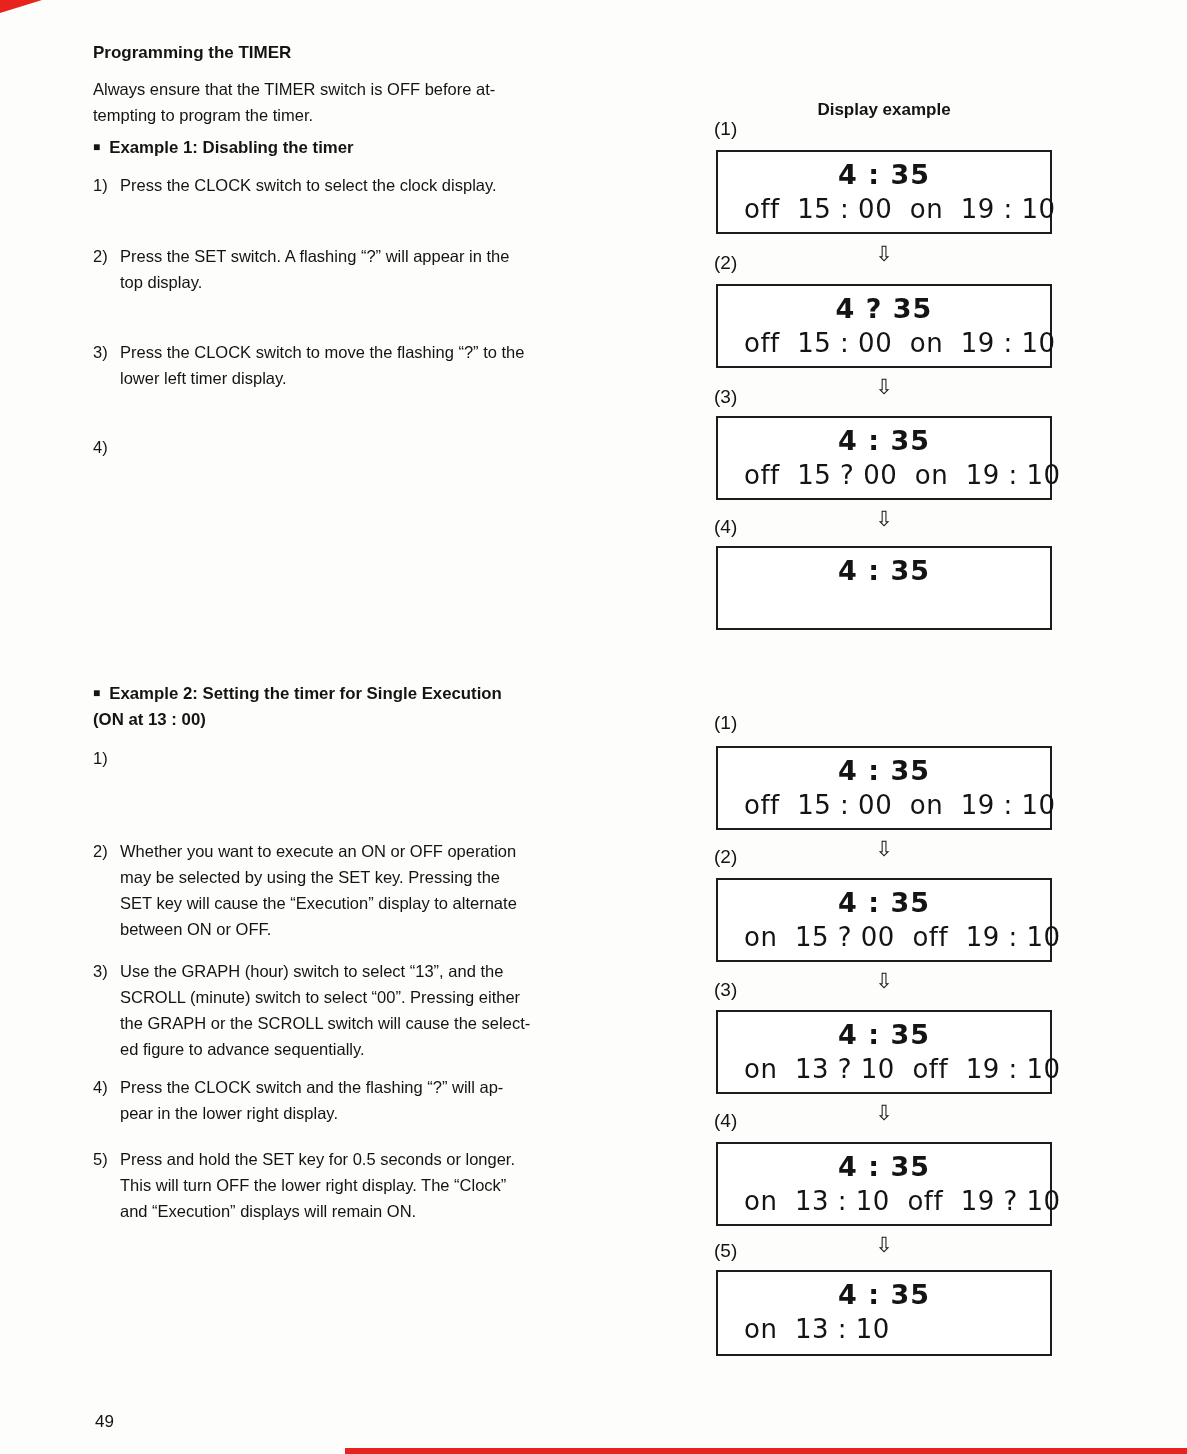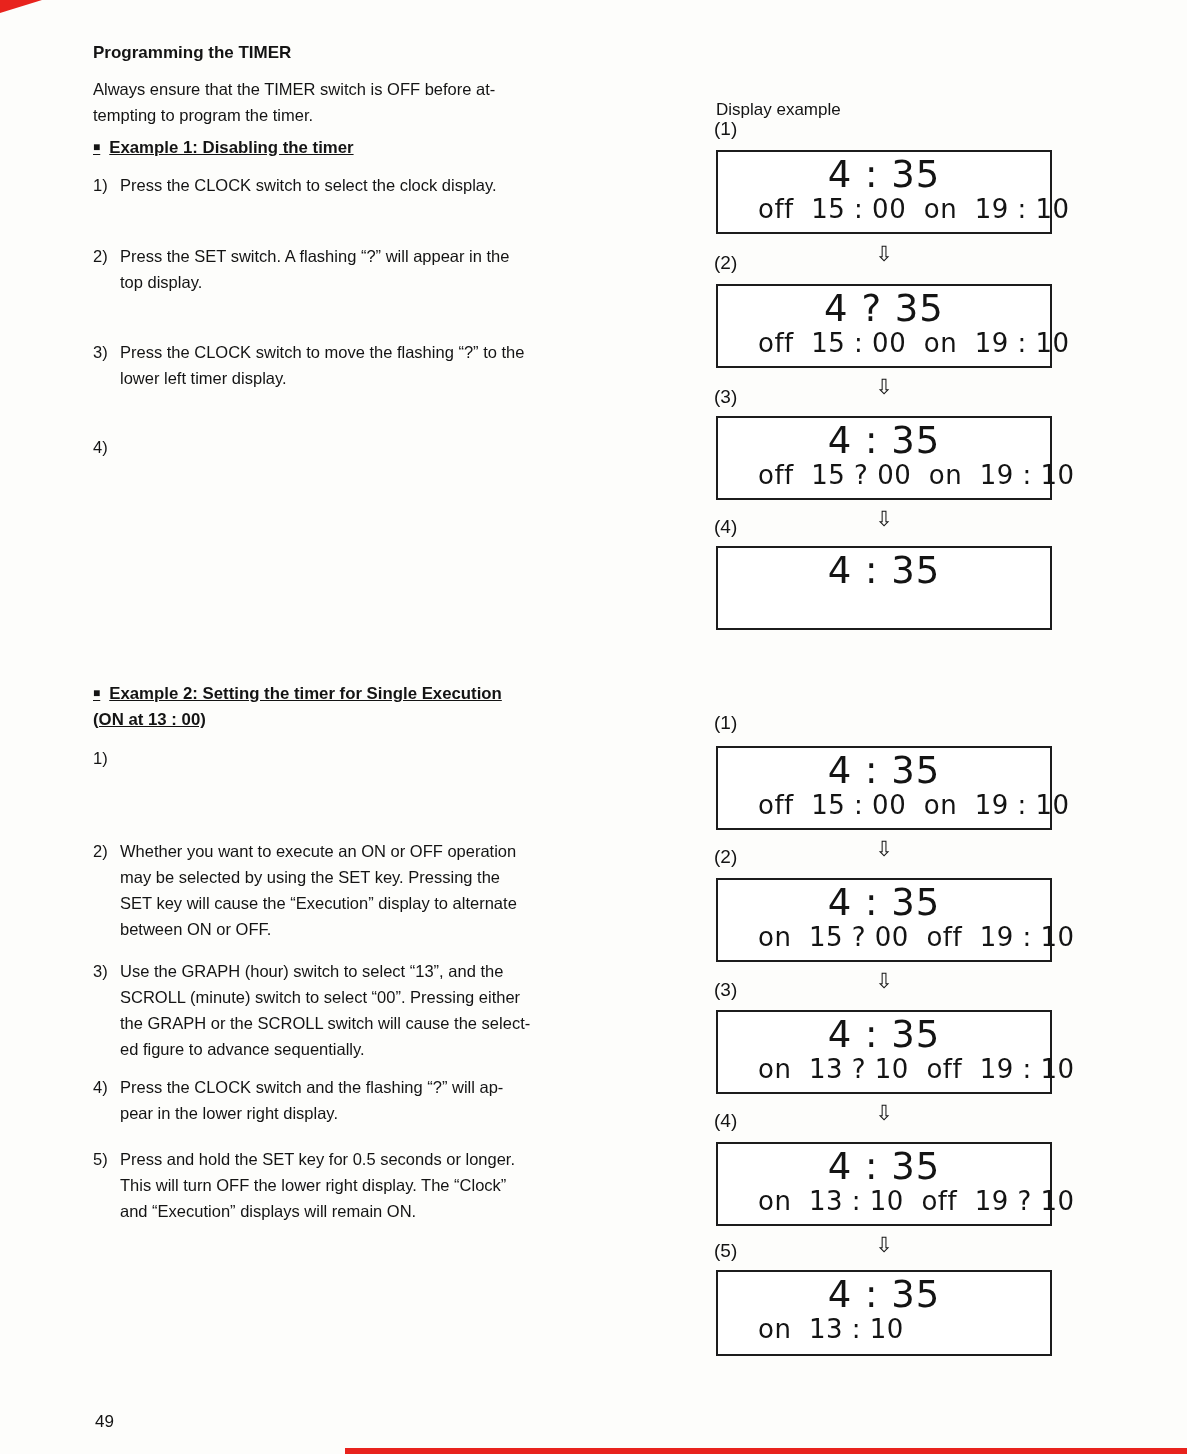--- a/index.html
+++ b/index.html
@@ -18,48 +18,48 @@
     clip-path:polygon(0 0,100% 0,0 100%);
   }
   .red-strip{
     position:absolute;left:345px;right:0;bottom:0;height:6px;
     background:#e8231d;
   }
   
   .lblock{position:absolute;left:93px;width:565px;line-height:26px;font-size:16.5px;}
   .title{font-weight:bold;font-size:17px;}
   .intro{white-space:pre-line;}
-  .ex-heading{font-weight:bold;font-size:16.8px;text-decoration:underline;}
+  .ex-heading{font-weight:bold;font-size:16.8px;}
   .bullet{font-size:12px;vertical-align:2px;margin-right:9px;}
   .ex-text{white-space:pre-line;}
   .item{display:flex;}
   .num{width:27px;flex:none;}
   .txt{white-space:pre-line;}
   .page-num{position:absolute;left:95px;top:1412px;font-size:17px;}
   
   .disp-title{
-    position:absolute;left:716px;width:336px;
-    font-weight:normal;font-size:17px;
+    position:absolute;left:716px;width:336px;text-align:center;
+    font-weight:bold;font-size:17px;
   }
   .disp-label{position:absolute;left:714px;font-size:19px;}
   .disp-box{
     position:absolute;left:716px;width:336px;height:84px;
     border:2px solid #1c1c1c;box-sizing:border-box;background:#fff;
   }
   .disp-box.tall{height:86px;}
   .disp-top{
     text-align:center;
     font-family:"DejaVu Sans",sans-serif;
-    font-size:37px;letter-spacing:1px;
-    margin-top:8px;line-height:30px;
+    font-size:27px;letter-spacing:1px;
+    margin-top:8px;line-height:30px;font-weight:bold;
   }
   .disp-bottom{
     font-family:"DejaVu Sans",sans-serif;
     font-size:26px;letter-spacing:.5px;
-    padding-left:40px;margin-top:4px;line-height:30px;
+    padding-left:26px;margin-top:4px;line-height:30px;
     white-space:pre;
   }
   .disp-arrow{
     position:absolute;left:716px;width:336px;text-align:center;
     font-size:21px;line-height:21px;color:#111;
   }
 </style>
 </head>
 <body>
 

